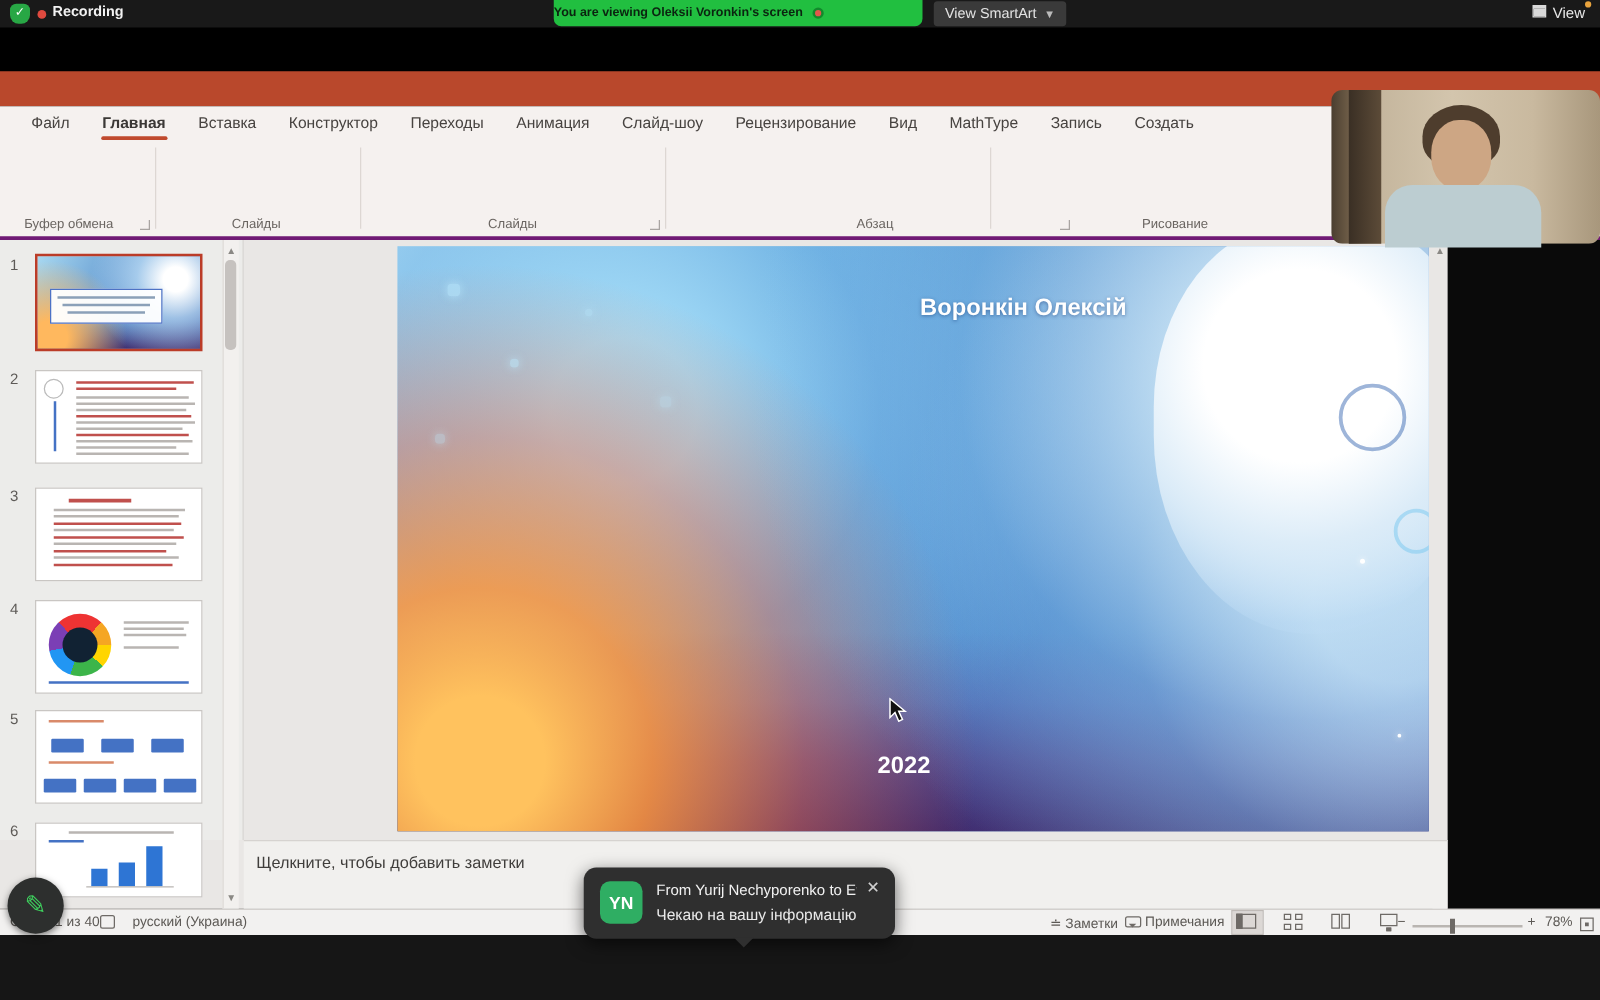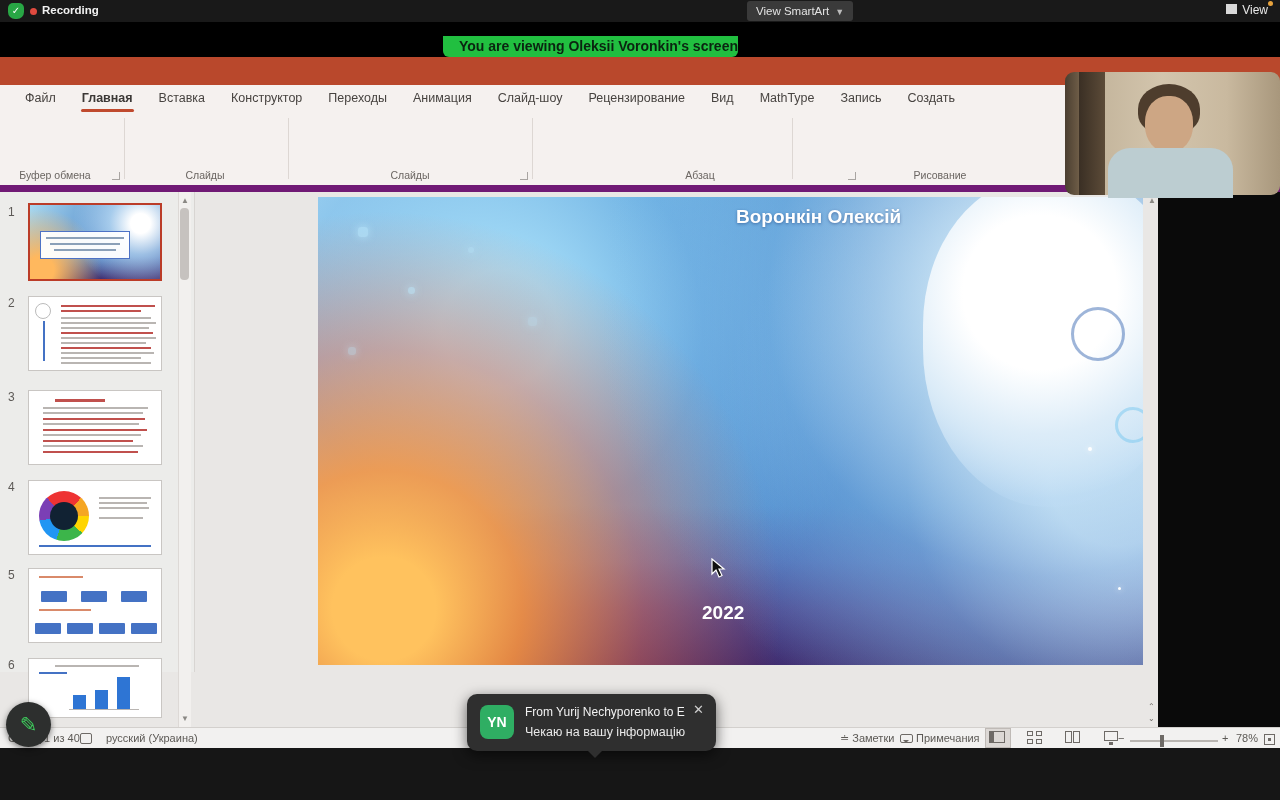--- a/index.html
+++ b/index.html
@@ -7,21 +7,21 @@
               font-family:"Liberation Sans", sans-serif; }
   .stage { position:absolute; inset:0; width:1280px; height:800px; background:#000; }
 
   
   .topbar { position:absolute; left:0; top:0; width:1280px; height:22px; background:#191919; }
   .shield { position:absolute; left:8px; top:3px; width:16px; height:16px; background:#28a745;
             border-radius:5px 5px 7px 7px; color:#fff; font-size:10px; line-height:16px; text-align:center; }
   .recdot { position:absolute; left:30px; top:8px; width:7px; height:7px; border-radius:50%; background:#e04a3f; }
   .reclabel { position:absolute; left:42px; top:4px; color:#f2f2f2; font-size:11.5px; font-weight:bold; }
   .banner { position:absolute; left:443px; top:0; width:295px; height:21px; background:#21bf40;
-            border-radius:0 0 6px 6px; color:#0b2410; font-size:14px; line-height:21px; text-align:right; font-weight:bold;margin-top:36px; }
+            border-radius:0 0 6px 6px; color:#0b2410; font-size:10px; line-height:21px; text-align:left; font-weight:bold; }
   .banner .ring { display:inline-block; width:9px; height:9px; border-radius:50%; border:2px solid #128a2c;
                   background:#e2574b; vertical-align:middle; margin-left:8px; }
   .viewopts { position:absolute; left:747px; top:1px; height:20px; padding:0 9px; background:#3a3a3a;
               border-radius:3px; color:#e3e3e3; font-size:11.5px; line-height:20px; }
   .viewopts .chev { font-size:9px; color:#bbb; margin-left:6px; }
   .viewbtn { position:absolute; right:12px; top:3px; color:#e8e8e8; font-size:12px; }
   .viewbtn .grid { display:inline-block; width:11px; height:10px; margin-right:5px;
     background:linear-gradient(#d9d9d9,#d9d9d9); 
     -webkit-mask:none; border:1px solid #d9d9d9; border-top-width:3px; }
   .corner-dot { position:absolute; right:7px; top:1px; width:5px; height:5px; border-radius:50%; background:#e8a33d; }
@@ -44,21 +44,21 @@
             background:radial-gradient(circle at 50% 35%, #e8c9a8 0 40%, #7a5c44 41% 100%); border:1px solid #d89; }
   .winctl { position:absolute; top:61px; color:#f3dcd3; font-size:12px; }
 
   
   .tabrow { position:absolute; left:0; top:85px; width:1280px; height:27px; background:#f5f1ef; }
   .tabs { display:flex; height:27px; align-items:center; padding-left:12px; }
   .tab { padding:0 13px; font-size:12.5px; color:#474340; height:27px; line-height:27px; position:relative; }
   .tab.active { font-weight:bold; color:#3b3836; }
   .tab.active:after { content:""; position:absolute; left:12px; right:12px; bottom:0; height:3px; background:#c04a2e; border-radius:2px; }
 
-  .ribbon { position:absolute; left:0; top:112px; width:1280px; height:80px; background:#f5f1ef; border-bottom:7px solid #701a75; }
+  .ribbon { position:absolute; left:0; top:112px; width:1280px; height:80px; background:#f5f1ef; border-bottom:3px solid #701a75; }
   .grp-label { position:absolute; bottom:4px; width:100%; text-align:center; font-size:10.5px; color:#6a6561; }
   .vsep { position:absolute; top:6px; bottom:6px; width:1px; background:#ddd7d3; }
   .launcher { position:absolute; bottom:5px; width:8px; height:8px; border-left:1px solid #8a8582; border-bottom:1px solid #8a8582; transform:rotate(-90deg); opacity:.7; }
   .rbtn-big { position:absolute; text-align:center; font-size:11px; color:#403d3a; }
   .rbtn-sm { position:absolute; font-size:11px; color:#403d3a; white-space:nowrap; }
   .chv { font-size:8px; color:#6a6561; }
   .icn-clip { width:22px; height:28px; border:2px solid #8a8582; border-radius:3px; margin:0 auto; position:relative; background:#fff; }
   .icn-clip:before { content:""; position:absolute; left:4px; top:-4px; width:10px; height:5px; background:#c89868; border-radius:2px; }
   .icn-clip:after { content:""; position:absolute; right:-6px; bottom:-3px; width:12px; height:16px; background:#fff; border:1.5px solid #8a8582; }
   .icn-newslide { width:26px; height:22px; border:2px solid #8a8582; background:#fff; margin:0 auto; position:relative; }
@@ -110,21 +110,21 @@
       radial-gradient(circle at 97% 60%, rgba(225,245,255,.8) 0 8%, rgba(130,190,235,.4) 25%, rgba(90,150,220,0) 48%),
       radial-gradient(circle at 8% 88%, #ffc25e 0 6%, rgba(255,150,60,.85) 16%, rgba(240,110,70,.45) 30%, rgba(240,110,70,0) 46%),
       linear-gradient(to top, rgba(62,38,105,.96) 0%, rgba(78,52,125,.75) 12%, rgba(90,60,140,.35) 22%, rgba(90,60,140,0) 34%),
       radial-gradient(circle at 22% 28%, rgba(170,225,250,.9) 0 8%, rgba(120,185,235,.5) 28%, rgba(90,150,220,0) 52%),
       linear-gradient(118deg, #a8d8f0 0%, #63a8da 30%, #3a72bd 62%, #2c4fa0 85%, #28409a 100%);
   }
   .bokeh { position:absolute; border-radius:3px; background:rgba(190,235,255,.5); box-shadow:0 0 8px rgba(190,235,255,.7); }
   .robot-head { position:absolute; right:-40px; top:-20px; width:260px; height:330px; border-radius:45% 40% 50% 48%;
     background:radial-gradient(circle at 45% 35%, #ffffff 0 30%, #dcecf8 55%, rgba(190,220,245,.35) 80%, rgba(190,220,245,0) 100%); }
   .robot-ring { position:absolute; border:3px solid rgba(40,90,170,.45); border-radius:50%; }
-  .slide-author { position:absolute; left:418px; top:9px; color:#fff; font-weight:bold; font-size:19px; text-shadow:0 1px 3px rgba(20,50,110,.5); }
+  .slide-author { position:absolute; left:418px; top:39px; color:#fff; font-weight:bold; font-size:19px; text-shadow:0 1px 3px rgba(20,50,110,.5); }
   .titlebox { position:absolute; left:14px; top:208px; width:568px; height:133px; background:rgba(255,255,255,.96);
               border:3px solid #4d72c5; box-shadow:0 2px 8px rgba(30,50,100,.35);
               display:flex; flex-direction:column; justify-content:center; text-align:center; }
   .t-line { font-size:28px; color:#6b84a0; line-height:44px; text-decoration:underline; text-decoration-color:#6b84a0;
             text-decoration-thickness:1px; text-underline-offset:6px; }
   .misspelled { text-decoration:underline wavy #de3b34; text-decoration-thickness:1px; text-underline-offset:8px; }
   .slide-year { position:absolute; left:384px; top:405px; color:#fff; font-weight:bold; font-size:19px; }
   .sparkle { position:absolute; width:4px; height:4px; border-radius:50%; background:#fff; box-shadow:0 0 6px #fff; }
 
   
@@ -416,20 +416,23 @@
 
   <div class="sscroll"></div>
   <div class="scroll-arr" style="left:1148px; top:196px">▲</div>
   <div class="scroll-arr" style="left:1148px; top:702px; color:#6e6a66">⌃</div>
   <div class="scroll-arr" style="left:1148px; top:714px; color:#6e6a66">⌄</div>
 
   <svg class="cursor" width="16" height="20">
     <polygon points="2,1 2,16 6,12 9,19 12,17.5 9,11 14,11" fill="#111" stroke="#fff" stroke-width="1.2"></polygon>
   </svg>
 
+  <div class="notes">
+    <div class="notes-text">Щелкните, чтобы добавить заметки</div>
+  </div>
 
   <div class="statusbar">
     <div class="sb" style="left:8px">Слайд 1 из 40</div>
     <div class="sb" style="left:80px"><span class="sb-icn"></span></div>
     <div class="sb" style="left:106px">русский (Украина)</div>
     <div class="sb" style="left:840px">≐ <span>Заметки</span></div>
     <div class="sb" style="left:900px"><span class="sb-bubble"></span> <span>Примечания</span></div>
     <div class="viewbtns" style="left:986px">
       <div class="vb on">
           <span class="r" style="left:3px;top:2px;width:16px;height:12px"></span>

